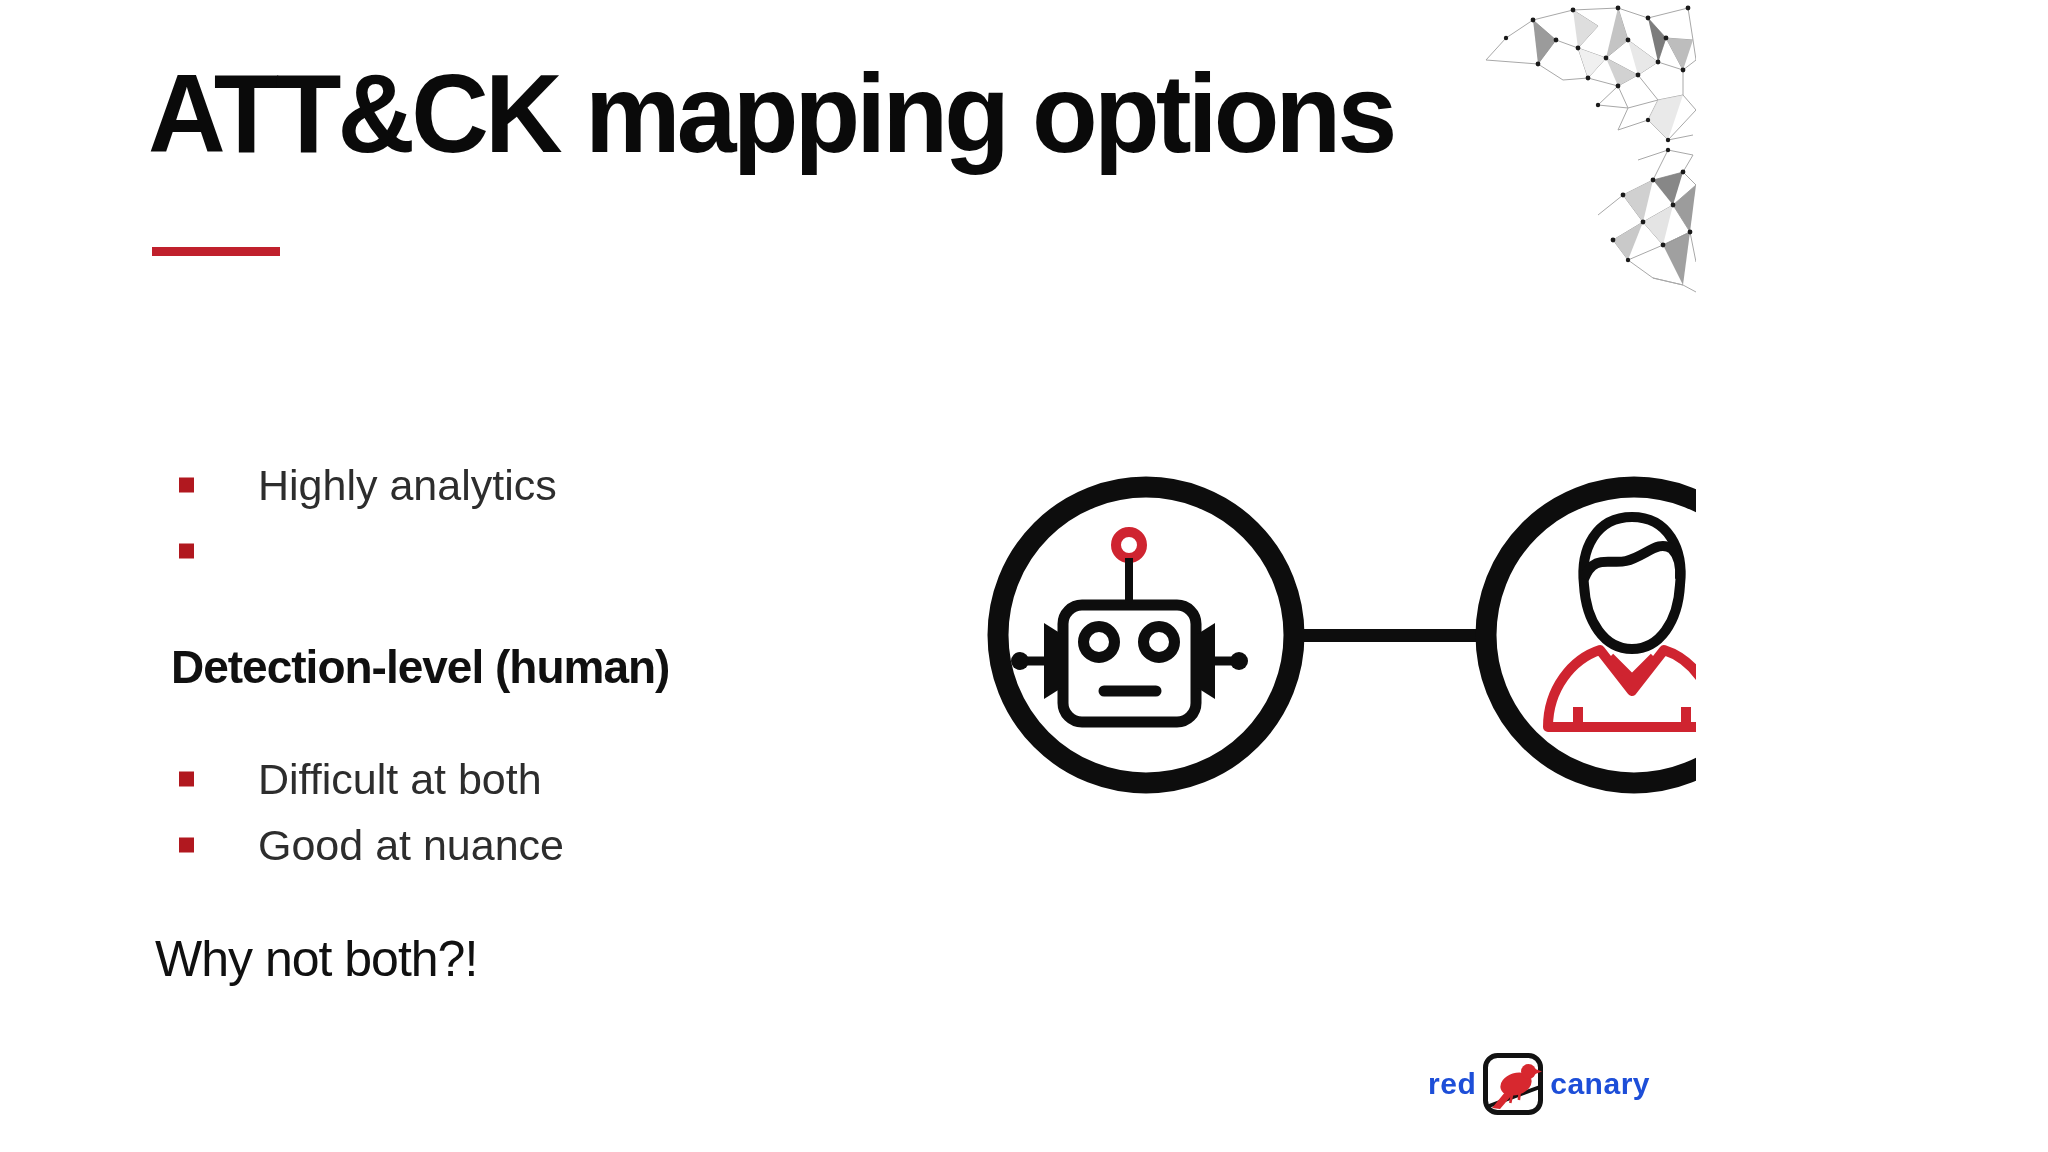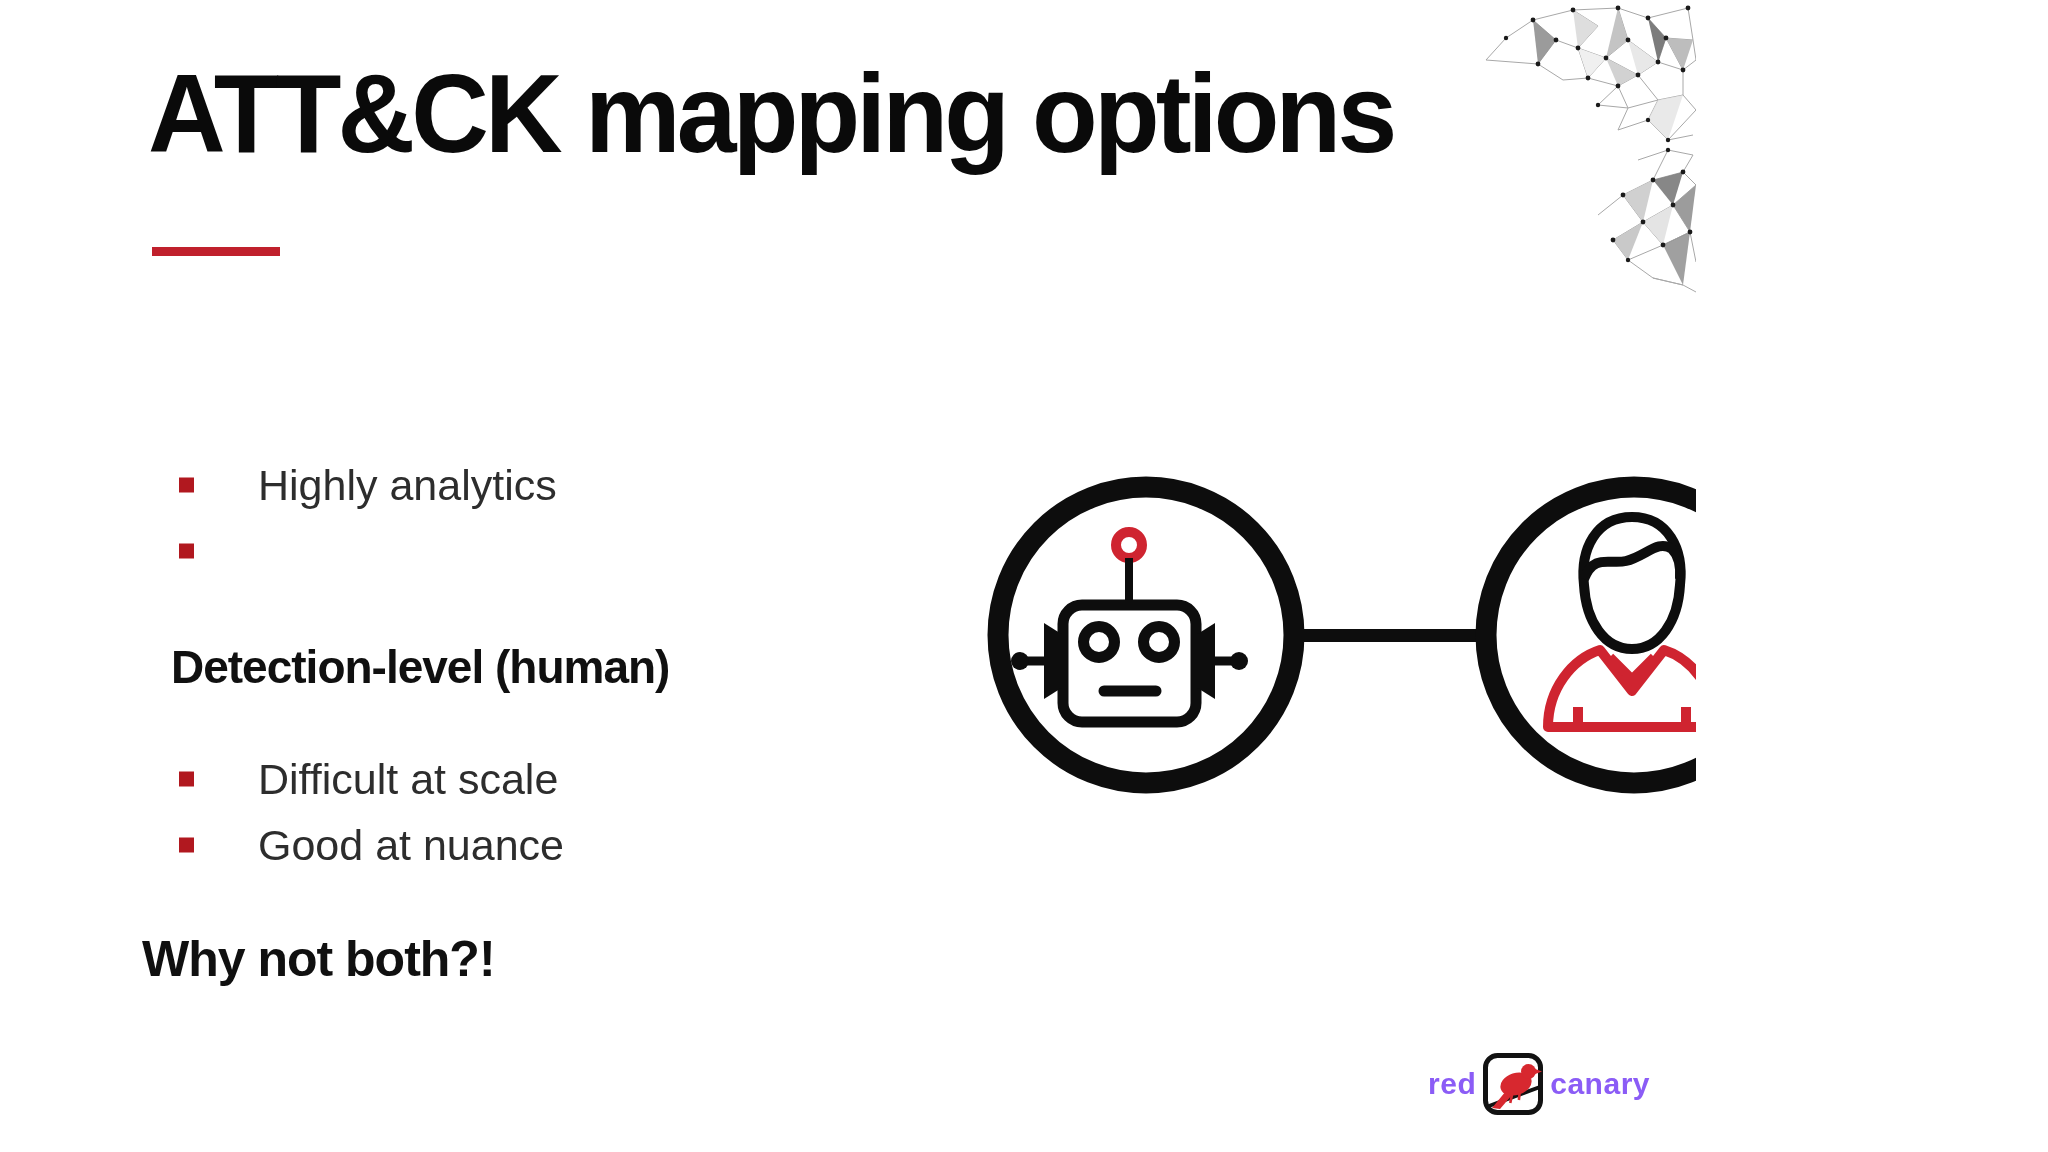--- a/index.html
+++ b/index.html
@@ -11,37 +11,37 @@
   .title{
     position:absolute;left:148px;top:50px;
     font-size:112px;font-weight:700;letter-spacing:-4px;line-height:1.15;color:#0a0a0a;
     white-space:nowrap;transform:scaleX(.96);transform-origin:left top;
   }
   .rule{position:absolute;left:152px;top:247px;width:128px;height:9px;background:#c0202c;}
   
   .h2{position:absolute;font-size:46px;font-weight:700;letter-spacing:-1px;white-space:nowrap;color:#101010;}
   .h2.a{left:155px;top:340px;}
   .h2.b{left:171px;top:640px;}
-  .closing{position:absolute;left:142px;top:930px;font-size:50px;font-weight:700;letter-spacing:-1px;color:#101010;}
+  .closing{position:absolute;left:155px;top:930px;font-size:50px;font-weight:400;letter-spacing:-1px;color:#101010;}
   
   .bullets{position:absolute;left:179px;list-style:none;margin:0;padding:0;}
   .bullets.a{top:452px;}
   .bullets.b{top:746px;}
   .bullets li{position:relative;height:66px;display:flex;align-items:center;padding-left:79px;
     font-size:43px;font-weight:400;color:#2d2d2d;letter-spacing:0px;white-space:nowrap;}
   .bullet-marker{position:absolute;left:0;top:50%;transform:translateY(-50%);
     width:15px;height:15px;background:#b1181f;}
   
   .node{position:absolute;width:340px;height:340px;}
   .node.robot{left:976px;top:465px;}
   .node.human{left:1464px;top:465px;}
   .connector{position:absolute;left:1296px;top:629px;width:188px;height:13px;background:#0d0d0d;}
   
   .logo{position:absolute;right:46px;bottom:36px;display:flex;align-items:center;gap:6px;}
-  .logo-word{font-size:30px;font-weight:700;letter-spacing:.5px;color:#8b5cf6;white-space:nowrap;}
+  .logo-word{font-size:30px;font-weight:700;letter-spacing:.5px;color:#1d4ed8;white-space:nowrap;}
   
   .mesh{position:absolute;top:0;right:0;width:218px;height:300px;}
 </style>
 </head>
 <body>
 
 <div class="slide">
 
   <div class="title">ATT&amp;CK mapping options</div>
   <div class="rule"></div>
@@ -53,21 +53,21 @@
     </li>
     <li>
       <span class="bullet-marker"></span>
     </li>
   </ul>
 
   <div class="h2 b">Detection-level (human)</div>
   <ul class="bullets b">
     <li>
       <span class="bullet-marker"></span>
-      <span>Difficult at scale</span>
+      <span>Difficult at both</span>
     </li>
     <li>
       <span class="bullet-marker"></span>
       <span>Good at nuance</span>
     </li>
   </ul>
 
   <div class="closing">Why not both?!</div>
 
   <div class="node robot">

